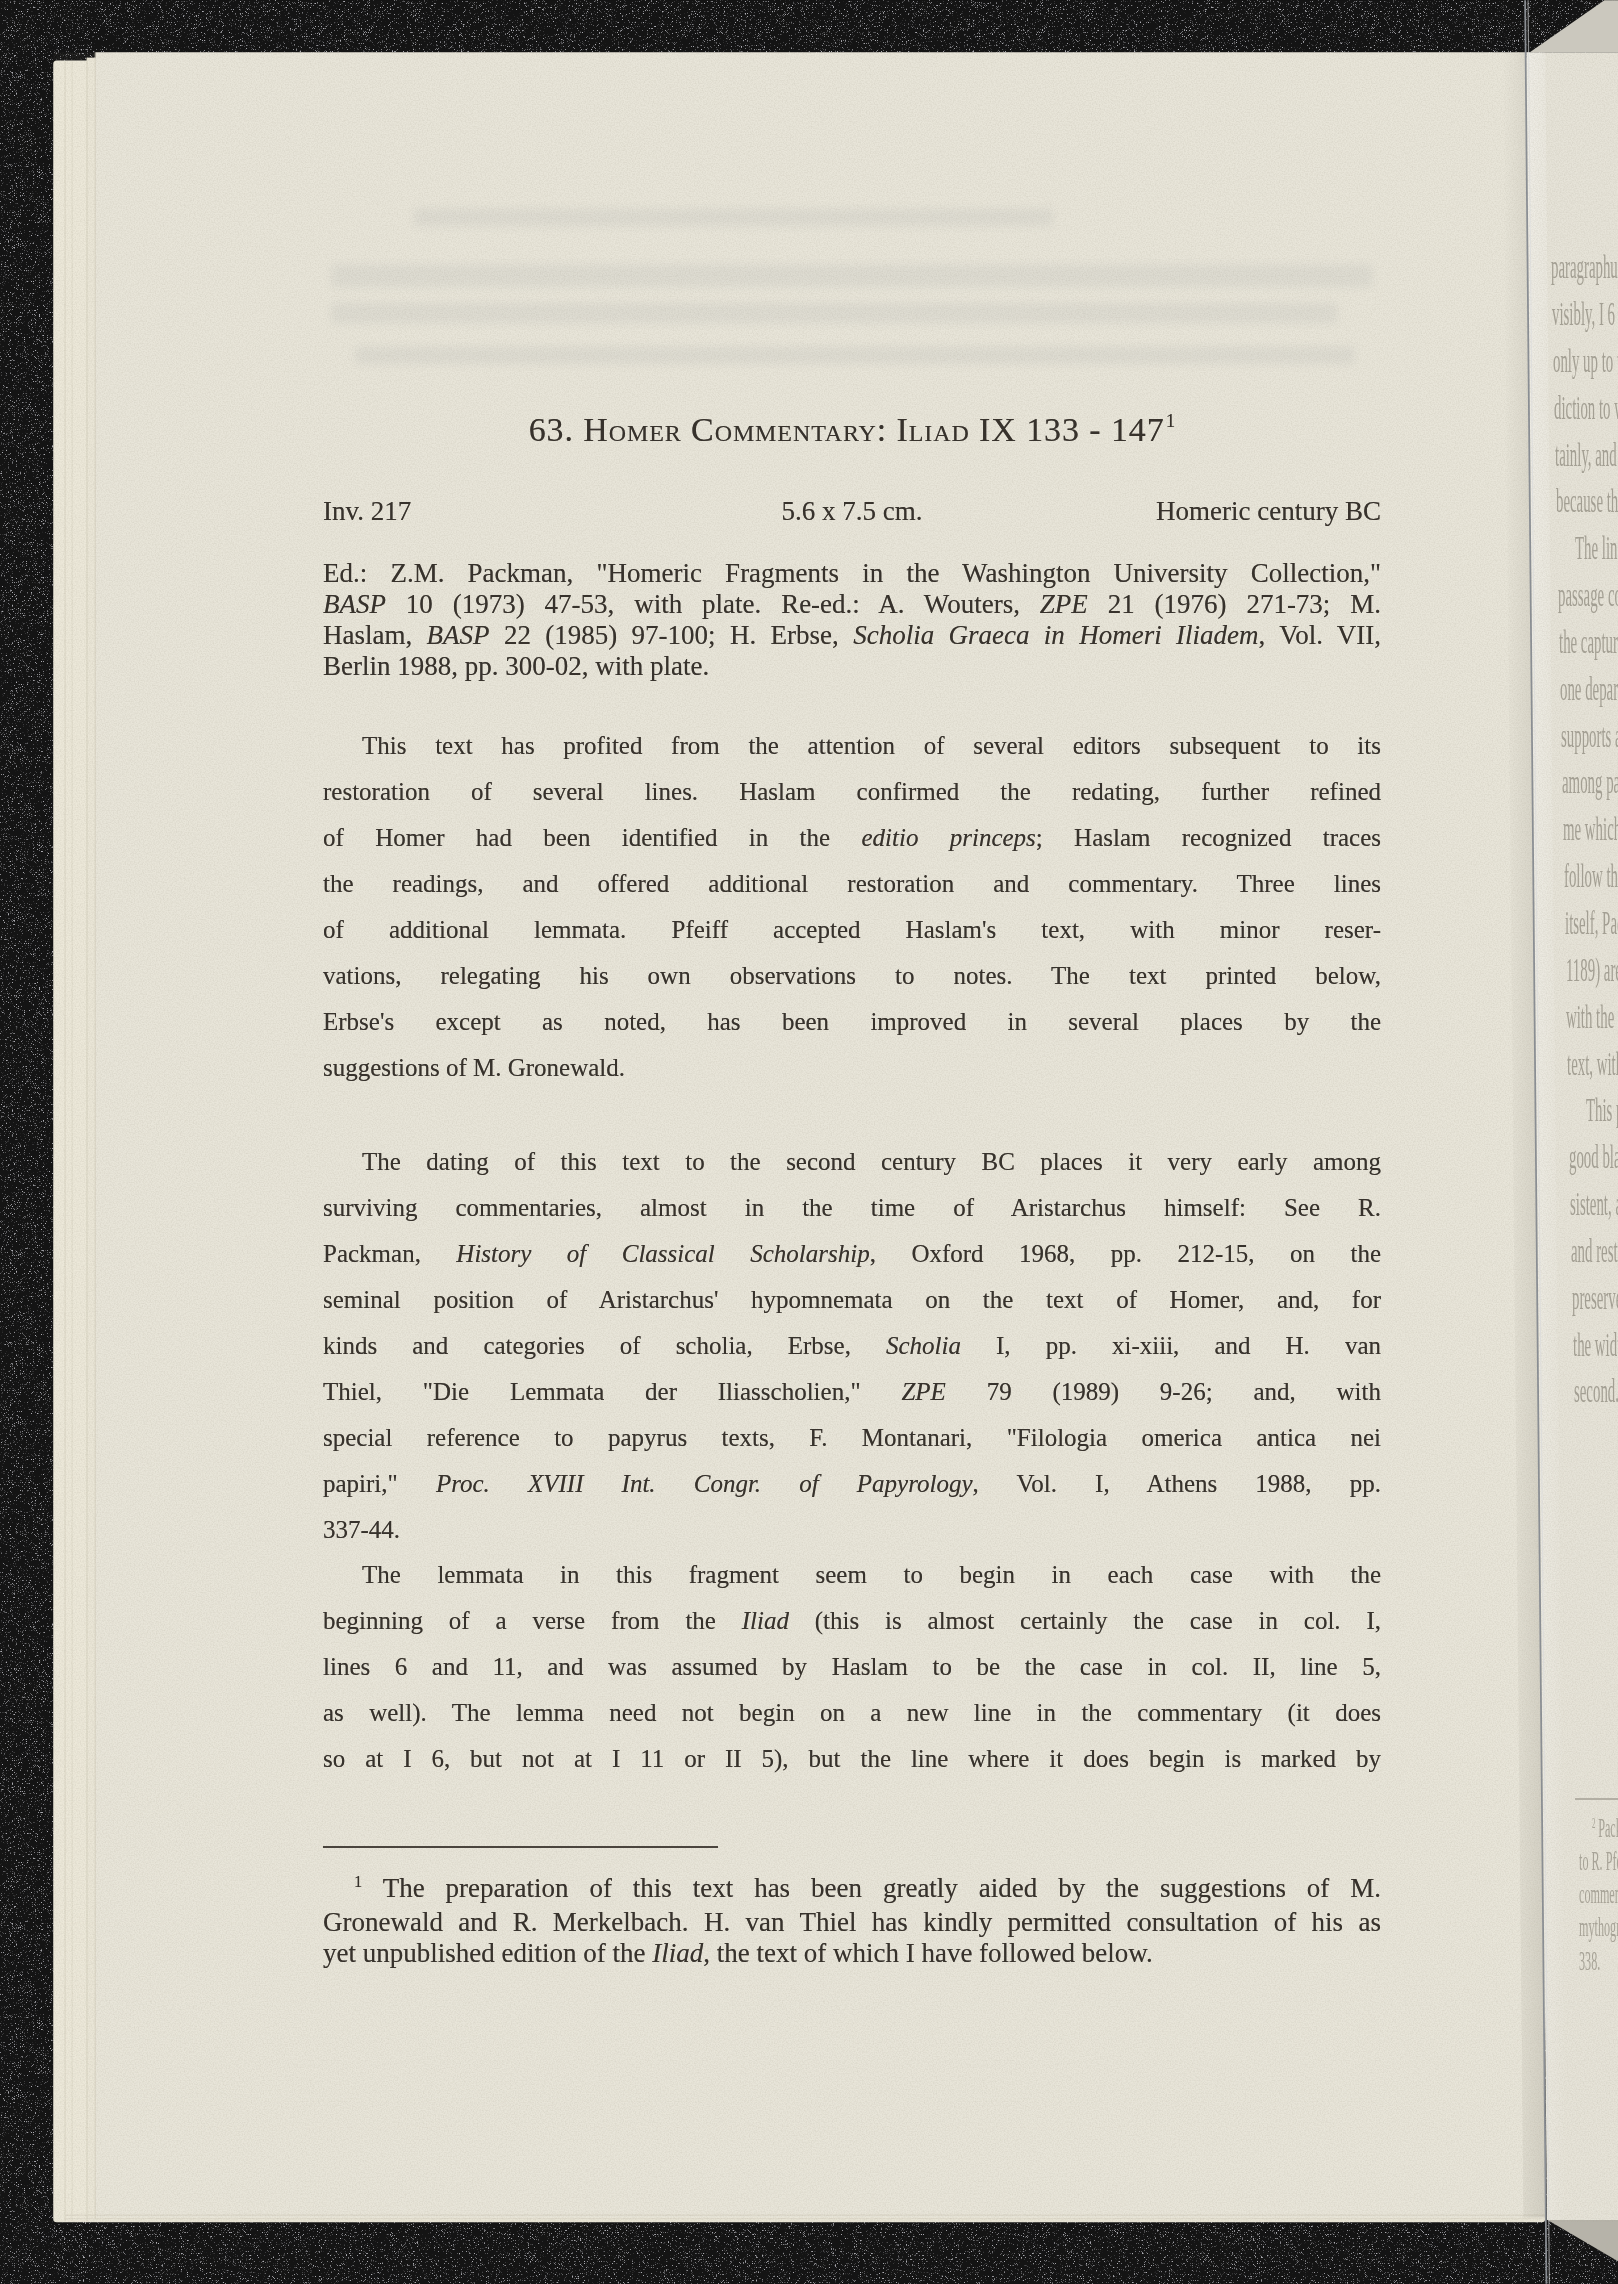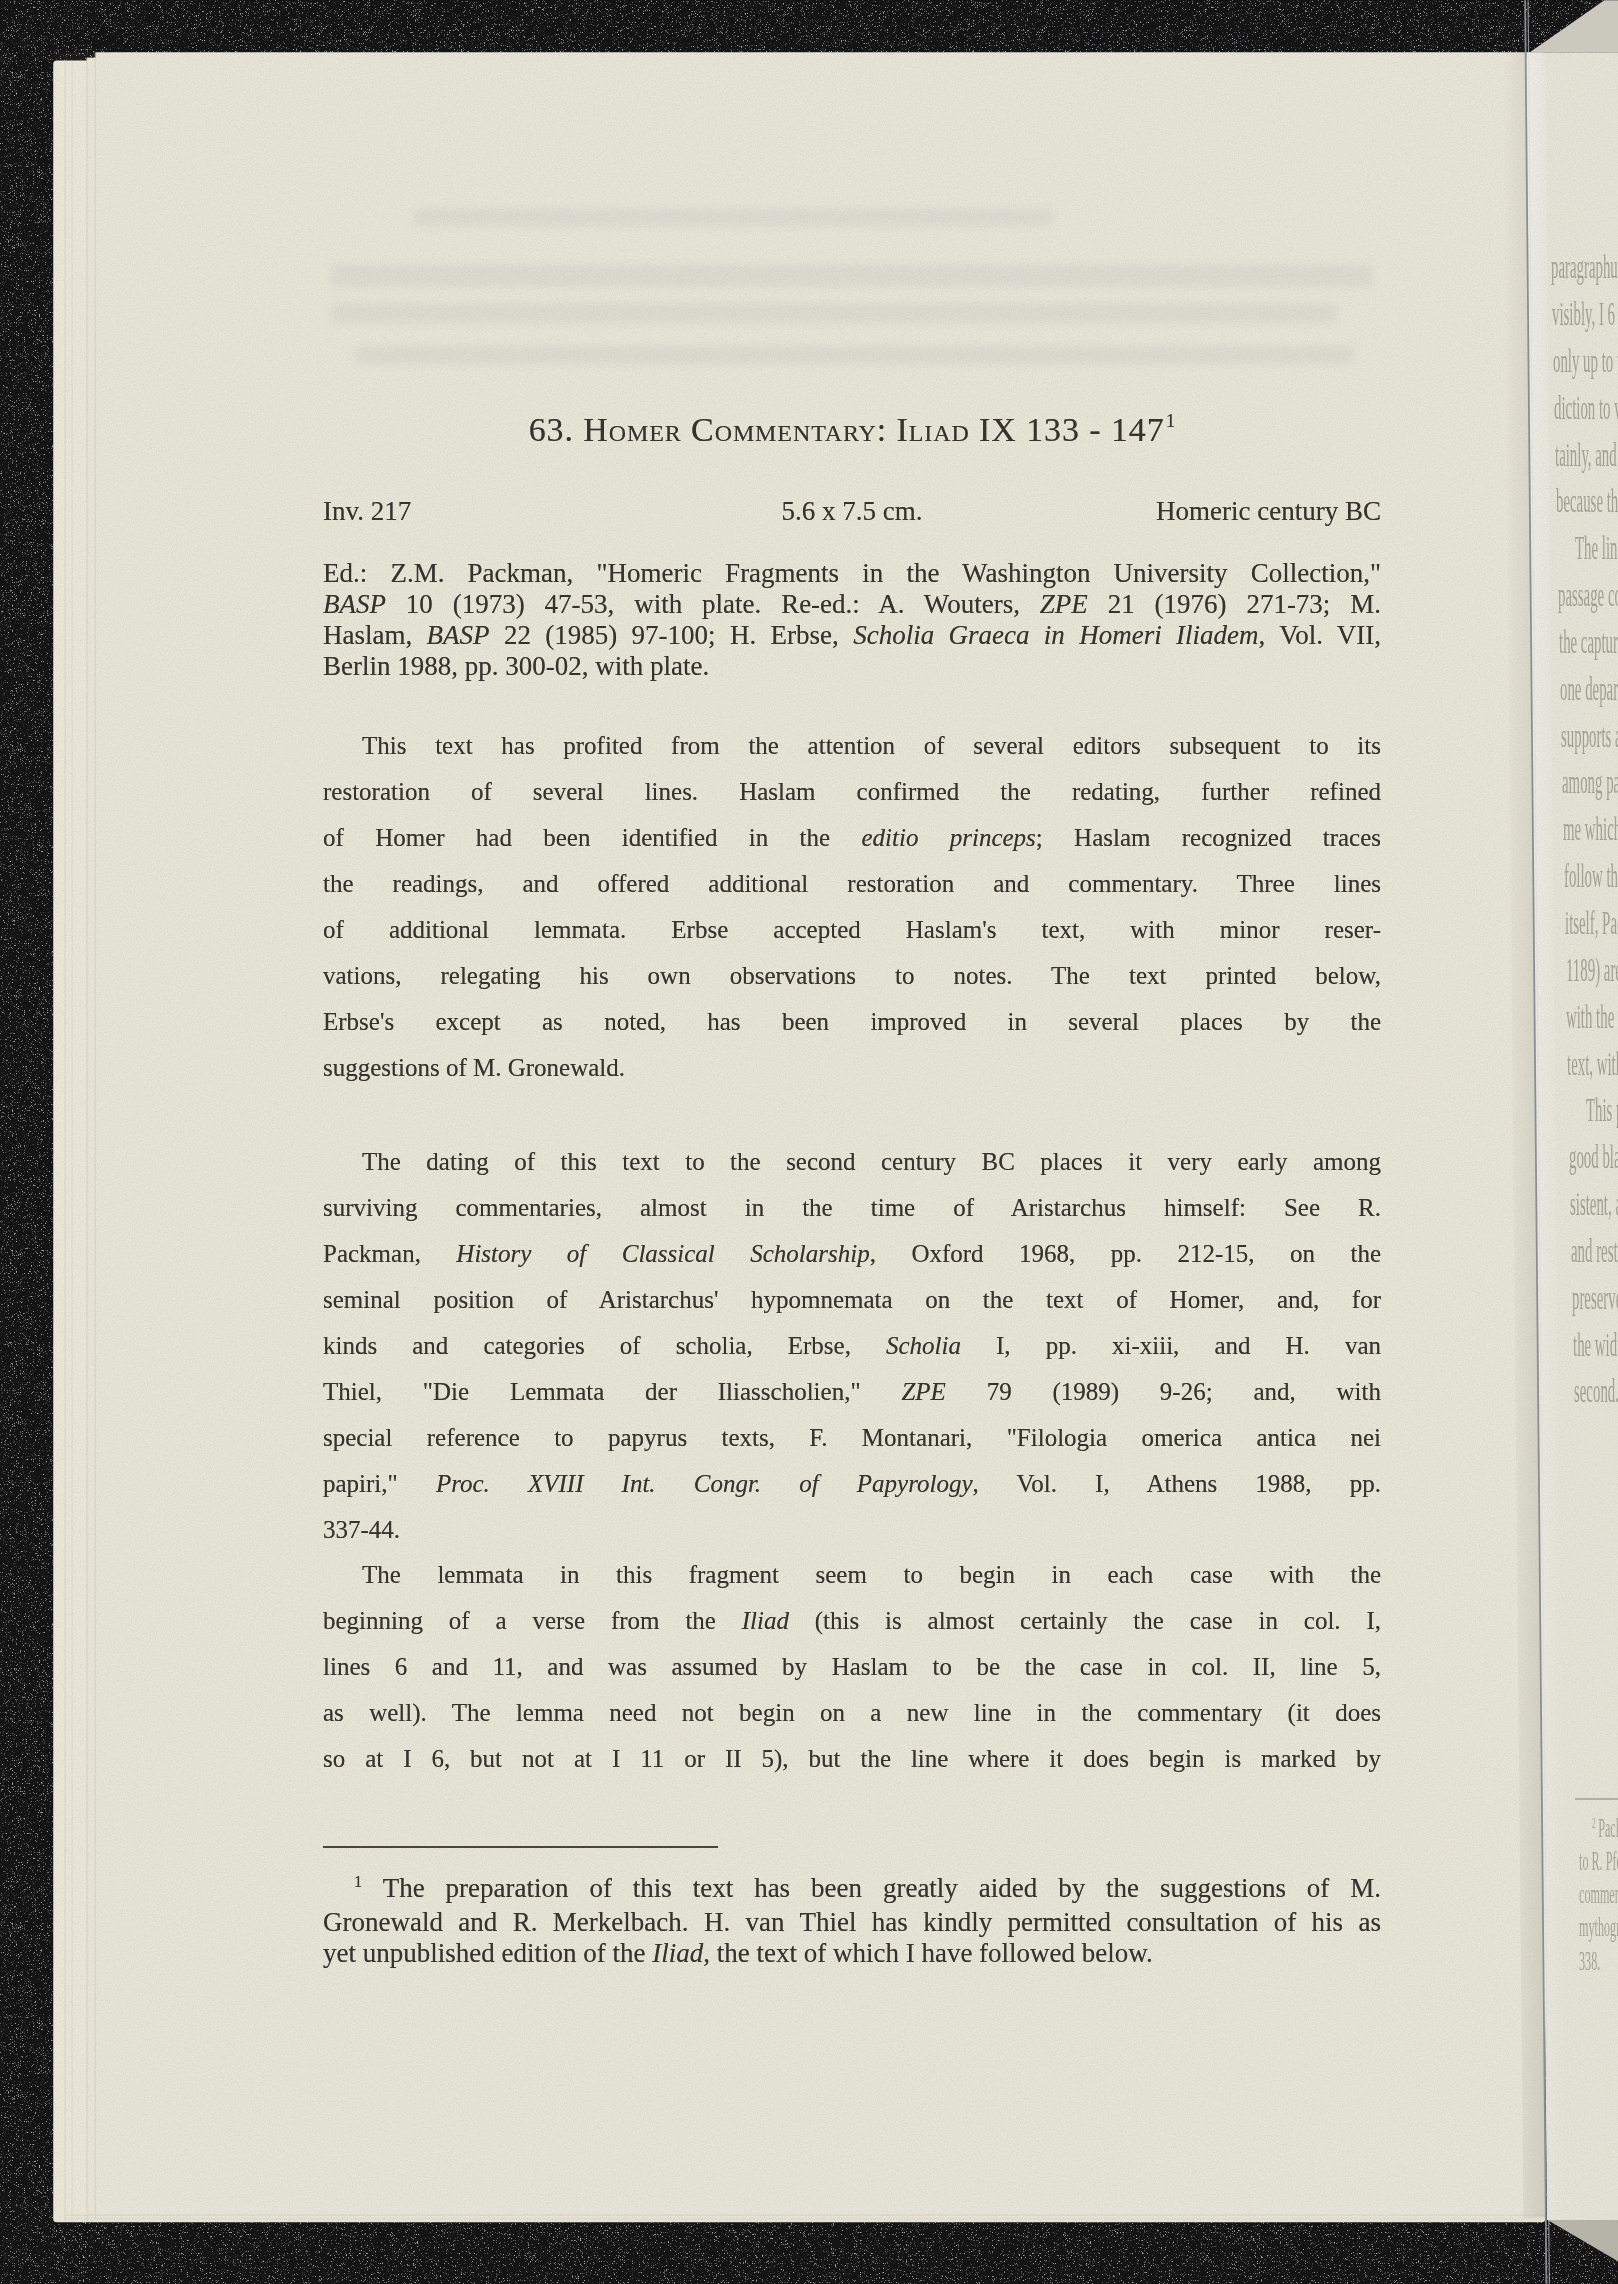--- a/index.html
+++ b/index.html
@@ -145,21 +145,21 @@
       <div class="line"><span class="seg italic">BASP</span><span class="seg roman"> 10 (1973) 47-53, with plate. Re-ed.: A. Wouters, </span><span class="seg italic">ZPE</span><span class="seg roman"> 21 (1976) 271-73; M.</span></div>
       <div class="line"><span class="seg roman">Haslam, </span><span class="seg italic">BASP</span><span class="seg roman"> 22 (1985) 97-100; H. Erbse, </span><span class="seg italic">Scholia Graeca in Homeri Iliadem</span><span class="seg roman">, Vol. VII,</span></div>
       <div class="line last"><span class="seg roman">Berlin 1988, pp. 300-02, with plate.</span></div>
     </div>
 
   <div class="blk para ink" id="p0">
       <div class="line indent"><span class="seg roman">This text has profited from the attention of several editors subsequent to its</span></div>
       <div class="line"><span class="seg roman">restoration of several lines. Haslam confirmed the redating, further refined</span></div>
       <div class="line"><span class="seg roman">of Homer had been identified in the </span><span class="seg italic">editio princeps</span><span class="seg roman">; Haslam recognized traces</span></div>
       <div class="line"><span class="seg roman">the readings, and offered additional restoration and commentary. Three lines</span></div>
-      <div class="line"><span class="seg roman">of additional lemmata. Erbse accepted Haslam's text, with minor reser-</span></div>
+      <div class="line"><span class="seg roman">of additional lemmata. Pfeiff accepted Haslam's text, with minor reser-</span></div>
       <div class="line"><span class="seg roman">vations, relegating his own observations to notes. The text printed below,</span></div>
       <div class="line"><span class="seg roman">Erbse's except as noted, has been improved in several places by the</span></div>
       <div class="line last"><span class="seg roman">suggestions of M. Gronewald.</span></div>
     </div>
   <div class="blk para ink" id="p1">
       <div class="line indent"><span class="seg roman">The dating of this text to the second century BC places it very early among</span></div>
       <div class="line"><span class="seg roman">surviving commentaries, almost in the time of Aristarchus himself: See R.</span></div>
       <div class="line"><span class="seg roman">Packman, </span><span class="seg italic">History of Classical Scholarship</span><span class="seg roman">, Oxford 1968, pp. 212-15, on the</span></div>
       <div class="line"><span class="seg roman">seminal position of Aristarchus' hypomnemata on the text of Homer, and, for</span></div>
       <div class="line"><span class="seg roman">kinds and categories of scholia, Erbse, </span><span class="seg italic">Scholia</span><span class="seg roman"> I, pp. xi-xiii, and H. van</span></div>

